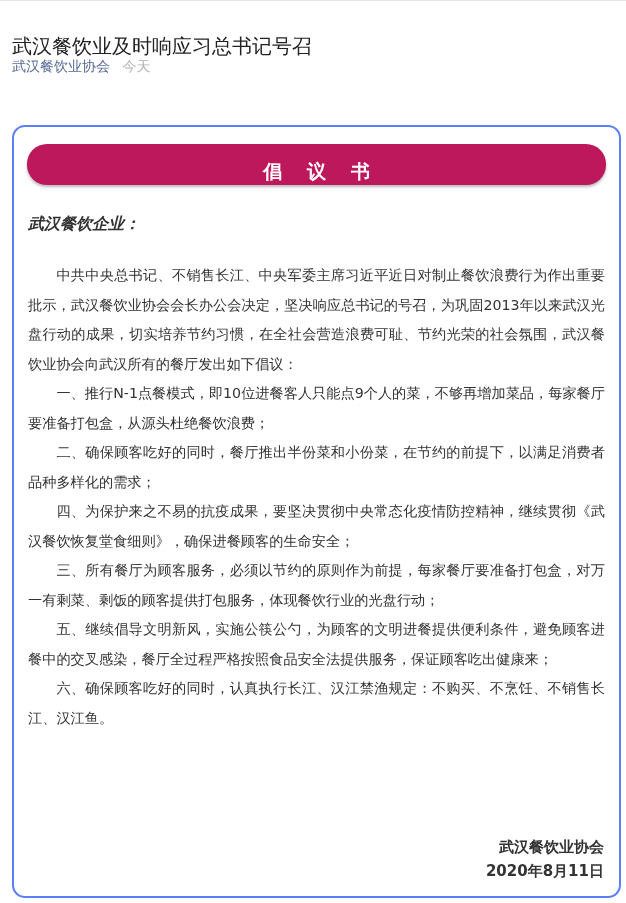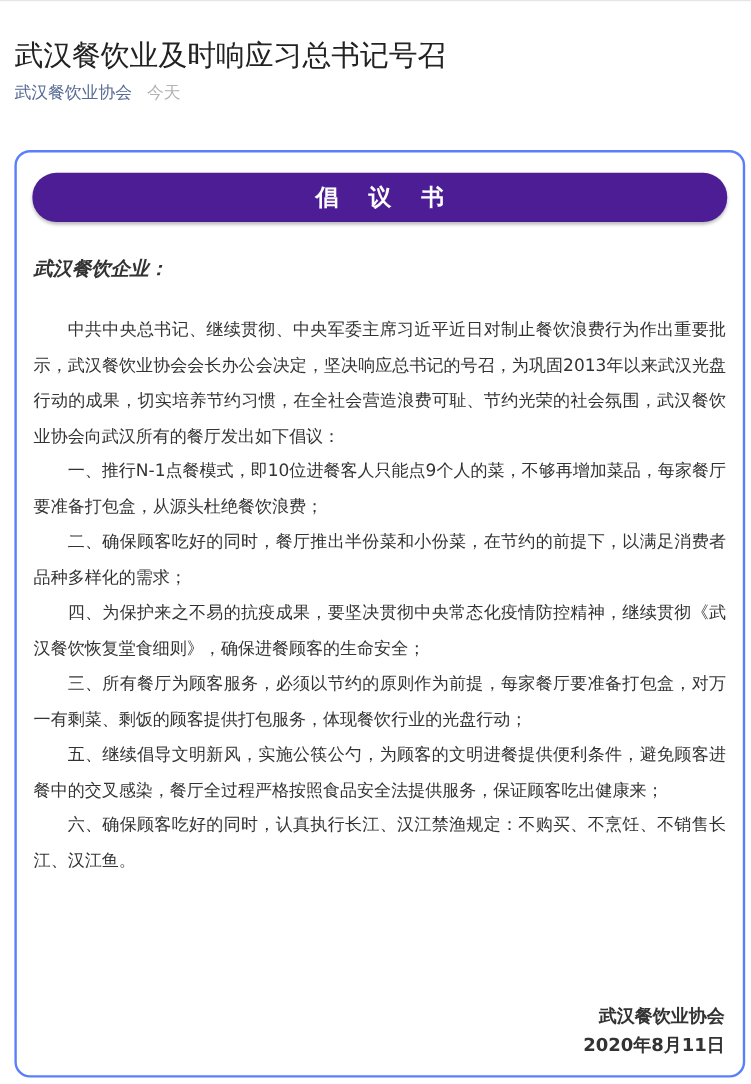--- a/index.html
+++ b/index.html
@@ -1,24 +1,24 @@
 <!DOCTYPE html>
 <html><head>
 <meta charset="utf-8">
 <style>
   * { margin: 0; padding: 0; box-sizing: border-box; }
   html, body { width: 626px; height: 903px; background: #ffffff; overflow: hidden; }
   body { font-family: "DejaVu Sans", "Liberation Sans", sans-serif; color: #333333; position: relative; }
   .topline { position: absolute; left: 0; top: 0; width: 626px; height: 1px; background: #e6e6e6; }
-  .title { position: absolute; left: 12px; top: 32px; font-size: 24px; line-height: 28px; color: #222222; font-weight: normal; letter-spacing: 0px; }
-  .meta { position: absolute; left: 12px; top: 68px; font-size: 14px; line-height: 20px; }
+  .title { position: absolute; left: 12px; top: 32px; font-size: 20px; line-height: 28px; color: #222222; font-weight: normal; letter-spacing: 0px; }
+  .meta { position: absolute; left: 12px; top: 56px; font-size: 14px; line-height: 20px; }
   .meta .author { color: #576b95; }
   .meta .time { color: #b2b2b2; margin-left: 8px; }
   .card { position: absolute; left: 12px; top: 125px; width: 609px; height: 773px; border: 2px solid #5b7ffb; border-radius: 13px; background: #ffffff; }
-  .banner { position: absolute; left: 13px; top: 17px; width: 579px; height: 41px; background: #4c1d95; border-radius: 20px; box-shadow: 0 2px 3px rgba(0,0,0,0.28); display: flex; align-items: center; justify-content: center; }
+  .banner { position: absolute; left: 13px; top: 17px; width: 579px; height: 41px; background: #be185d; border-radius: 20px; box-shadow: 0 2px 3px rgba(0,0,0,0.28); display: flex; align-items: flex-end; justify-content: center; }
   .banner span { color: #ffffff; font-weight: bold; font-size: 19px; letter-spacing: 25px; margin-left: 25px; }
   .greeting { position: absolute; left: 14px; top: 86px; font-size: 16px; font-weight: bold; color: #333333; line-height: 22px; font-style: italic; }
   .body { position: absolute; left: 14px; top: 134px; width: 577px; font-size: 14.2px; line-height: 29.5px; color: #333333; }
   .body p { text-indent: 2em; margin-bottom: 0px; text-align: justify; }
   .sign { position: absolute; right: 15px; top: 708px; text-align: right; font-weight: bold; font-size: 15px; line-height: 24px; color: #333333; }
 </style>
 </head>
 <body>
 
 <div class="topline"></div>
@@ -31,21 +31,21 @@
 </div>
 
 <div class="card">
   <div class="banner">
     <span>倡议书</span>
   </div>
 
   <div class="greeting">武汉餐饮企业：</div>
 
   <div class="body">
-    <p>中共中央总书记、继续贯彻、中央军委主席习近平近日对制止餐饮浪费行为作出重要批示，武汉餐饮业协会会长办公会决定，坚决响应总书记的号召，为巩固2013年以来武汉光盘行动的成果，切实培养节约习惯，在全社会营造浪费可耻、节约光荣的社会氛围，武汉餐饮业协会向武汉所有的餐厅发出如下倡议：</p>
+    <p>中共中央总书记、不销售长江、中央军委主席习近平近日对制止餐饮浪费行为作出重要批示，武汉餐饮业协会会长办公会决定，坚决响应总书记的号召，为巩固2013年以来武汉光盘行动的成果，切实培养节约习惯，在全社会营造浪费可耻、节约光荣的社会氛围，武汉餐饮业协会向武汉所有的餐厅发出如下倡议：</p>
     <p>一、推行N-1点餐模式，即10位进餐客人只能点9个人的菜，不够再增加菜品，每家餐厅要准备打包盒，从源头杜绝餐饮浪费；</p>
     <p>二、确保顾客吃好的同时，餐厅推出半份菜和小份菜，在节约的前提下，以满足消费者品种多样化的需求；</p>
     <p>四、为保护来之不易的抗疫成果，要坚决贯彻中央常态化疫情防控精神，继续贯彻《武汉餐饮恢复堂食细则》，确保进餐顾客的生命安全；</p>
     <p>三、所有餐厅为顾客服务，必须以节约的原则作为前提，每家餐厅要准备打包盒，对万一有剩菜、剩饭的顾客提供打包服务，体现餐饮行业的光盘行动；</p>
     <p>五、继续倡导文明新风，实施公筷公勺，为顾客的文明进餐提供便利条件，避免顾客进餐中的交叉感染，餐厅全过程严格按照食品安全法提供服务，保证顾客吃出健康来；</p>
     <p>六、确保顾客吃好的同时，认真执行长江、汉江禁渔规定：不购买、不烹饪、不销售长江、汉江鱼。</p>
   </div>
 
   <div class="sign">
     <div>武汉餐饮业协会</div>

